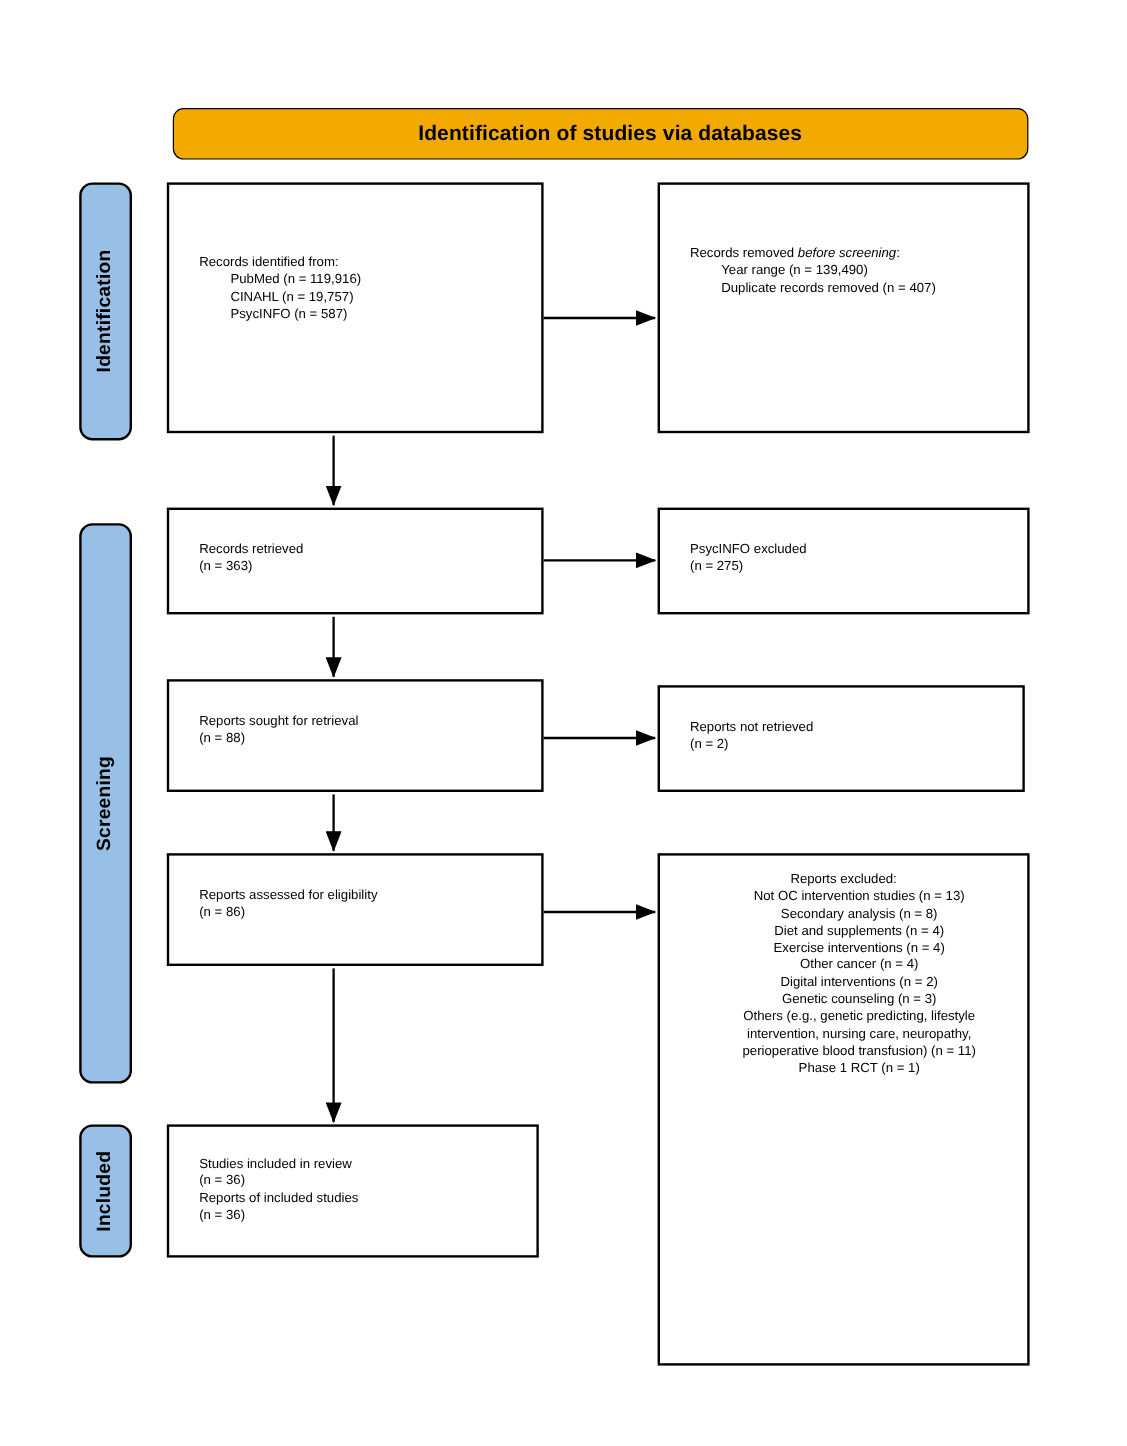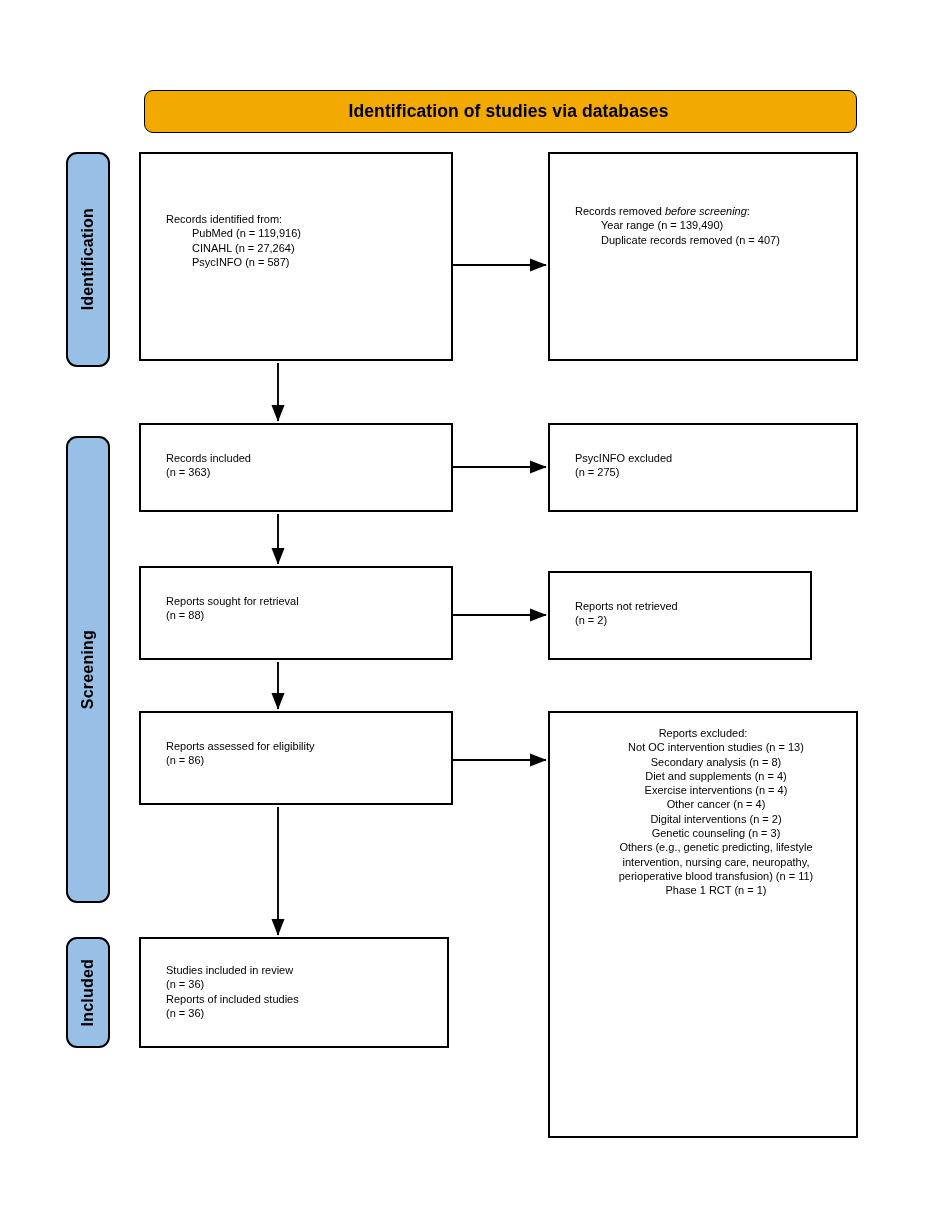--- a/index.html
+++ b/index.html
@@ -89,21 +89,21 @@
   
   .b-identified   { left: 139px; top: 152px; width: 314px; height: 209px; }
   .b-screened     { left: 139px; top: 423px; width: 314px; height: 89px;  }
   .b-sought       { left: 139px; top: 566px; width: 314px; height: 94px;  }
   .b-assessed     { left: 139px; top: 711px; width: 314px; height: 94px;  }
   .b-included     { left: 139px; top: 937px; width: 310px; height: 111px; }
 
   
   .b-removed      { left: 548px; top: 152px; width: 310px; height: 209px; }
   .b-excluded1    { left: 548px; top: 423px; width: 310px; height: 89px;  }
-  .b-notretrieved { left: 548px; top: 571px; width: 264px; height: 89px;  }
+  .b-notretrieved { left: 548px; top: 571px; width: 306px; height: 89px;  }
   .b-excluded2    { left: 548px; top: 711px; width: 310px; height: 427px; text-align: center; }
 
   
   .b-identified .lines { margin-top: 48px; }
   .b-removed .lines    { margin-top: 40px; }
   .b-screened .lines,
   .b-excluded1 .lines,
   .b-sought .lines,
   .b-notretrieved .lines,
   .b-assessed .lines   { margin-top: 16px; }
@@ -135,36 +135,36 @@
     <span class="stage-text">Screening</span>
   </div>
   <div class="stage stage-included">
     <span class="stage-text">Included</span>
   </div>
 
   <div class="box b-identified">
     <div class="lines">
       <span class="ln">Records identified from:</span>
       <span class="ln ind">PubMed (n = 119,916)</span>
-      <span class="ln ind">CINAHL (n = 27,264)</span>
+      <span class="ln ind">CINAHL (n = 19,757)</span>
       <span class="ln ind">PsycINFO (n = 587)</span>
     </div>
   </div>
 
   <div class="box b-removed">
     <div class="lines">
       <span class="ln"><span>Records removed </span><span class="ital">before screening</span><span>:</span></span>
       <span class="ln hang">Year range (n = 139,490)</span>
       <span class="ln hang">Duplicate records removed (n = 407)</span>
     </div>
   </div>
 
   <div class="box b-screened">
     <div class="lines">
-      <span class="ln">Records included</span>
+      <span class="ln">Records retrieved</span>
       <span class="ln">(n = 363)</span>
     </div>
   </div>
 
   <div class="box b-excluded1">
     <div class="lines">
       <span class="ln">PsycINFO excluded</span>
       <span class="ln">(n = 275)</span>
     </div>
   </div>

